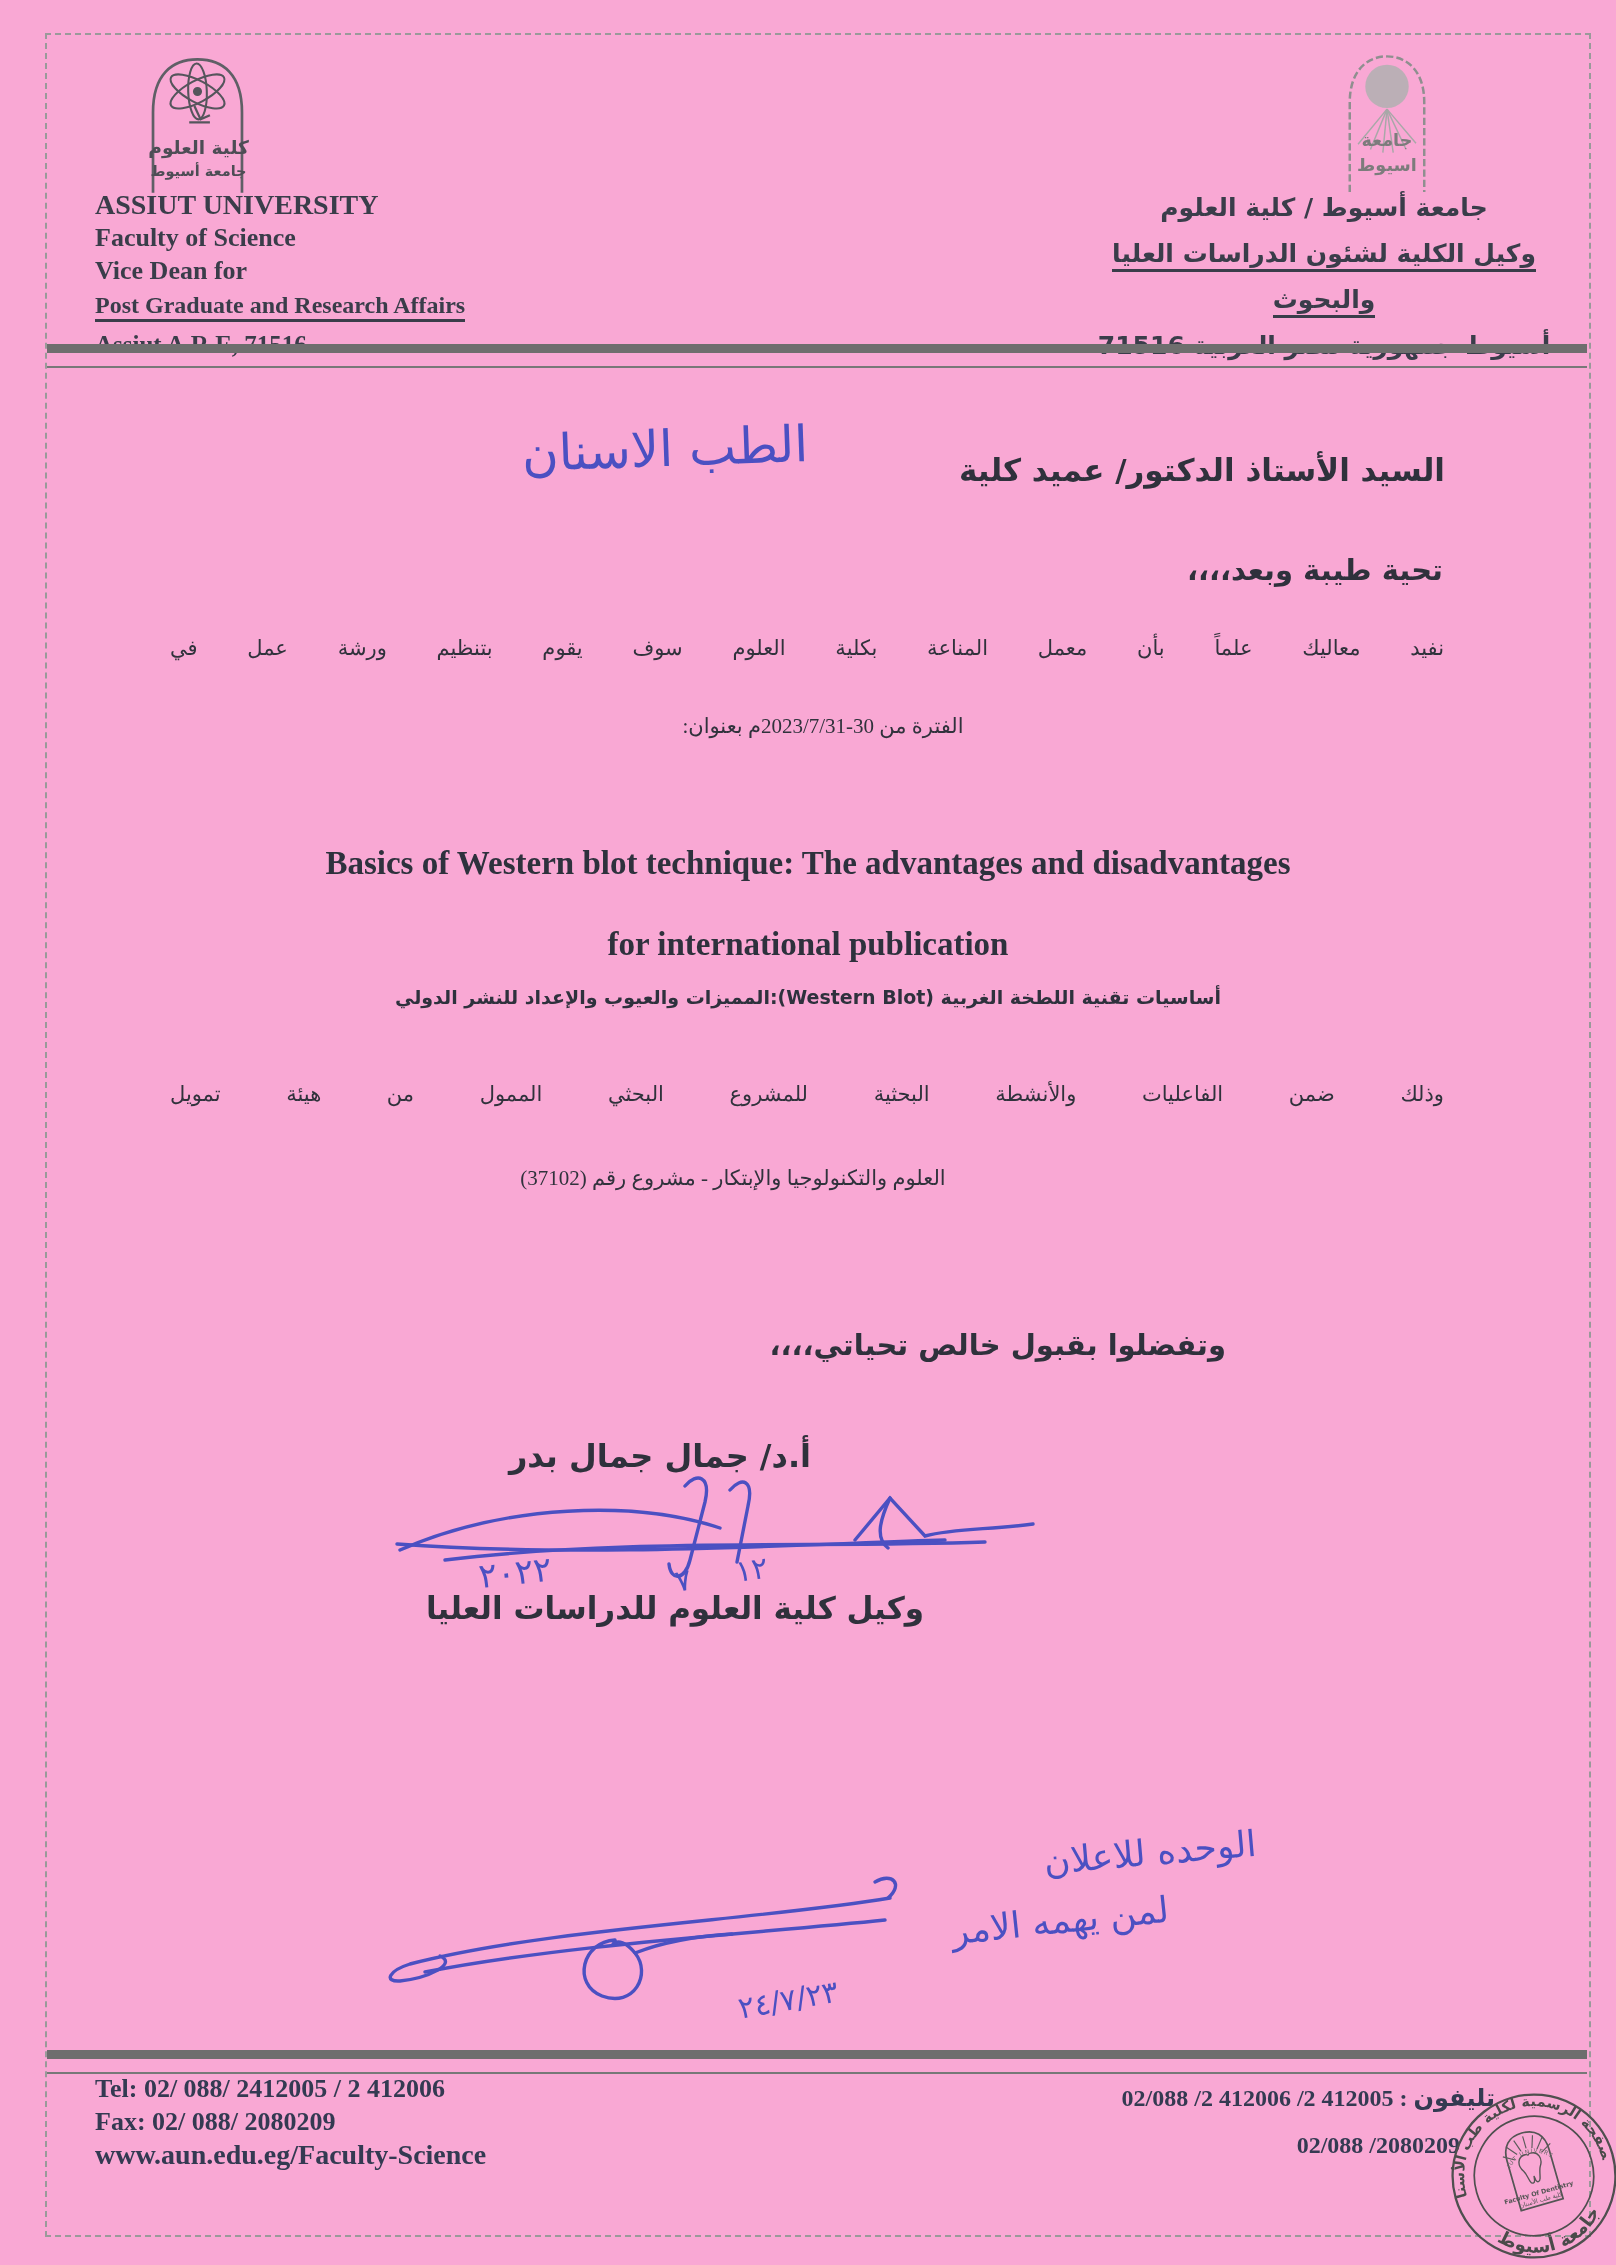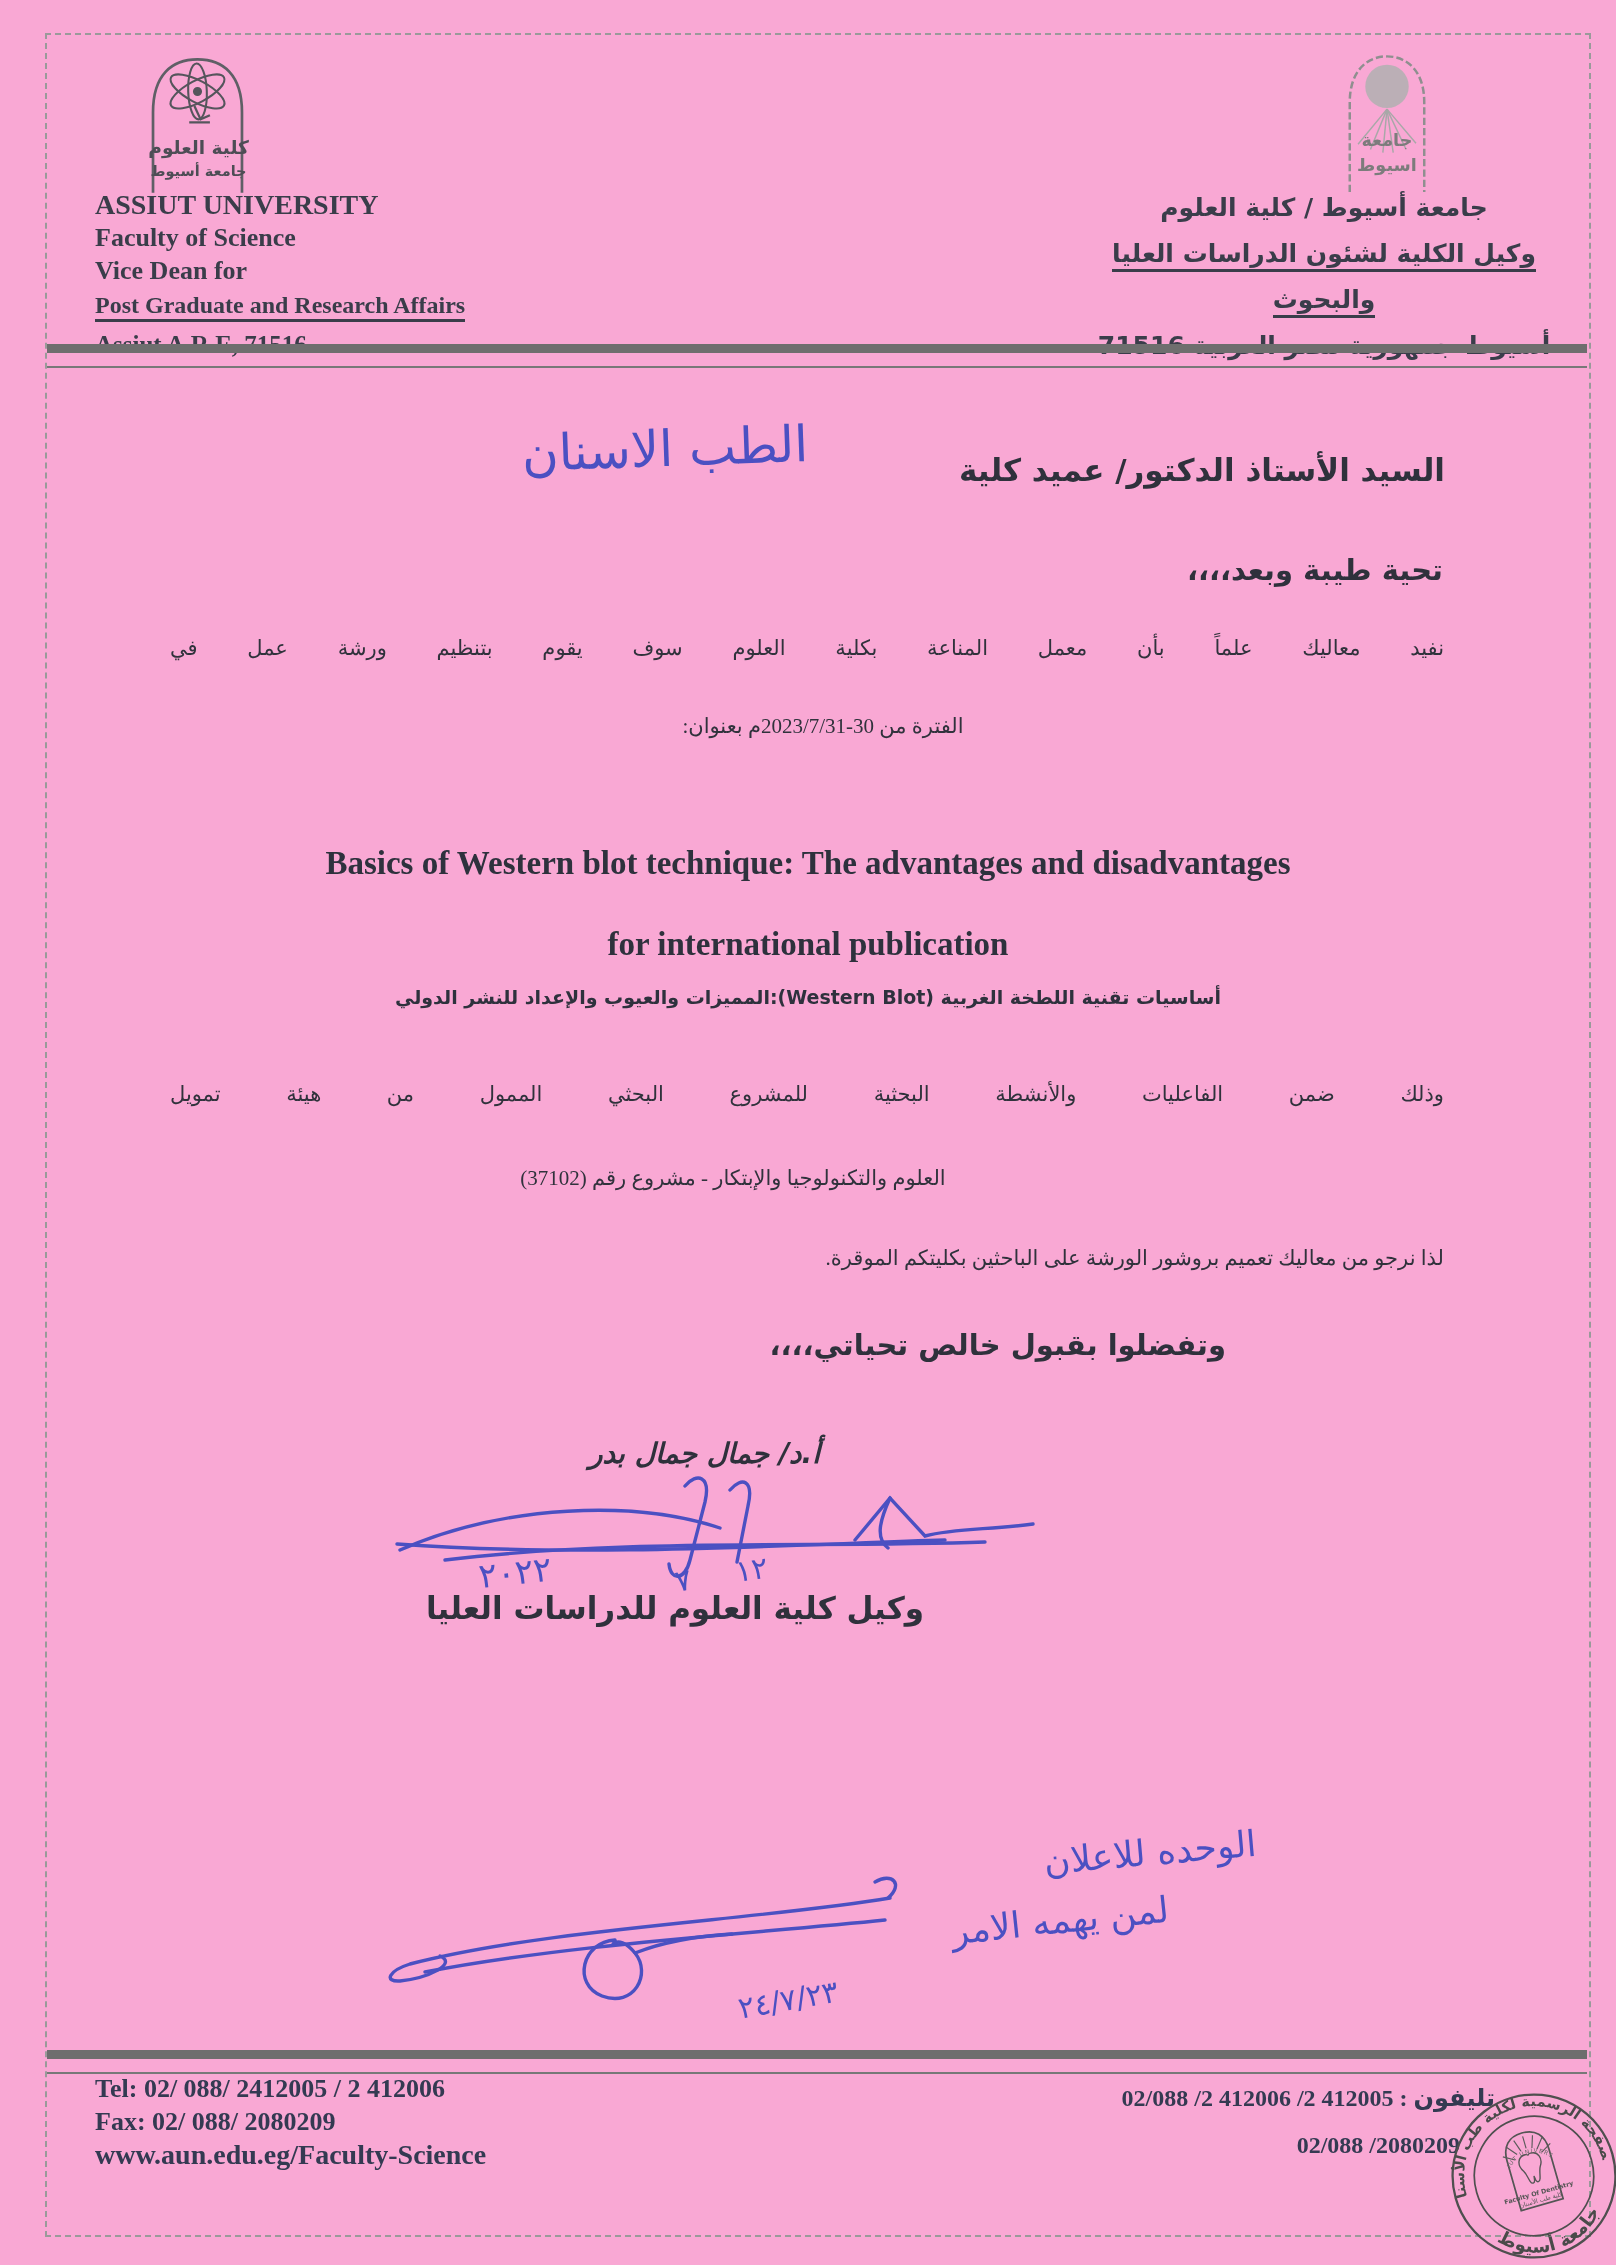--- a/index.html
+++ b/index.html
@@ -80,25 +80,24 @@
 
   <div class="abs body-ar just" style="left:170px;right:172px;top:636px;">نفيد معاليك علماً بأن معمل المناعة بكلية العلوم سوف يقوم بتنظيم ورشة عمل في</div>
   <div class="abs body-ar" style="left:300px;right:270px;top:714px;text-align:center;">الفترة من 30-2023/7/31م  بعنوان:</div>
 
   <div class="abs title-en" style="top:845px;">Basics of Western blot technique: The advantages and disadvantages</div>
   <div class="abs title-en" style="top:926px;">for international publication</div>
   <div class="abs ar b" style="left:120px;right:120px;top:986px;text-align:center;font-size:19px;color:#2e313d;">أساسيات تقنية اللطخة الغربية (Western Blot):المميزات والعيوب والإعداد للنشر الدولي</div>
 
   <div class="abs body-ar just" style="left:170px;right:172px;top:1082px;">وذلك ضمن الفاعليات والأنشطة البحثية للمشروع البحثي الممول من هيئة تمويل</div>
   <div class="abs body-ar" style="left:150px;right:300px;top:1166px;text-align:center;">العلوم والتكنولوجيا والإبتكار - مشروع رقم (37102)</div>
-  <div class="abs body-ar" style="left:170px;right:172px;top:1246px;text-align:right;">لذا نرجو من معاليك تعميم بروشور الورشة على الباحثين بكليتكم الموقرة.</div>
 
   <div class="abs ar b" style="left:470px;right:390px;top:1328px;text-align:right;font-size:29px;">وتفضلوا بقبول خالص تحياتي،،،،</div>
 
-  <div class="abs ar b" style="left:500px;top:1437px;width:320px;text-align:right;font-size:28px;font-style:italic;">أ.د/ جمال جمال بدر</div>
+  <div class="abs ar b" style="left:500px;top:1437px;width:320px;text-align:center;font-size:32px;">أ.د/ جمال جمال بدر</div>
 
   <svg class="abs" style="left:385px;top:1468px;" width="680" height="140" viewBox="0 0 680 140">
     <g stroke="#4b50c2" stroke-width="3.4" fill="none" stroke-linecap="round">
       <path d="M15,82 C120,36 250,32 335,60"></path>
       <path d="M12,76 C200,90 420,76 560,72"></path>
       <path d="M60,92 C240,70 430,80 600,74"></path>
       <path d="M300,18 C312,4 326,8 320,34 L305,92 C300,112 286,114 284,96"></path>
       <path d="M345,22 C357,8 369,12 363,38 L352,94"></path>
       <path d="M470,72 L505,30 L540,68 C570,60 605,62 648,56"></path>
       <path d="M505,30 C495,52 490,70 503,80"></path>

